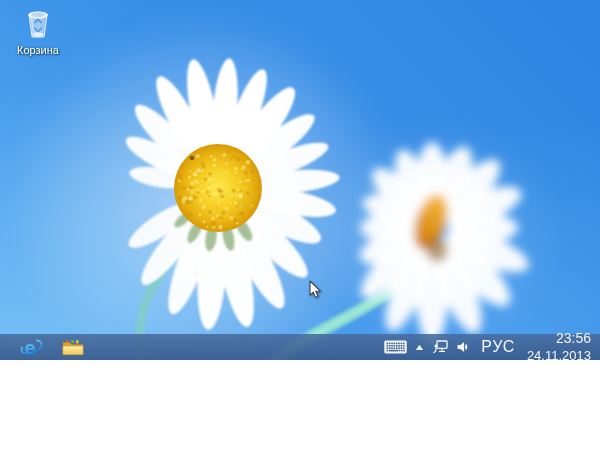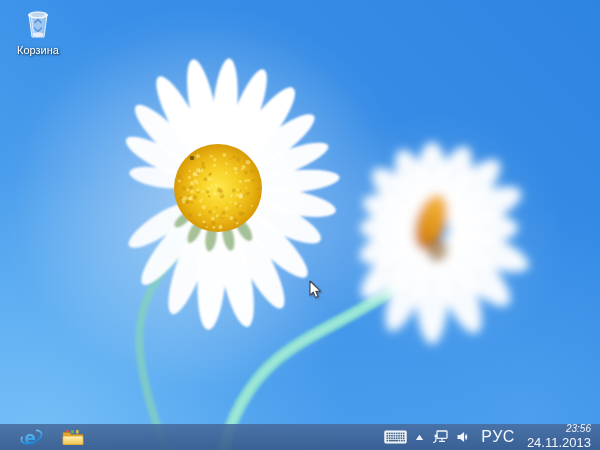--- a/index.html
+++ b/index.html
@@ -1,18 +1,18 @@
 <!DOCTYPE html>
 <html lang="ru"><head>
 <meta charset="utf-8">
 <style>
   html,body{margin:0;padding:0;}
   body{width:600px;height:450px;overflow:hidden;font-family:"Liberation Sans","DejaVu Sans",sans-serif;}
   .desktop{
-    position:relative;width:600px;height:450px;overflow:hidden;
+    position:relative;width:600px;height:360px;overflow:hidden;
     background:
       radial-gradient(300px 280px at 205px 200px, rgba(255,255,255,.28), rgba(255,255,255,0) 70%),
       radial-gradient(480px 420px at 8% 96%, rgba(155,218,255,.45), rgba(155,218,255,0) 62%),
       radial-gradient(420px 320px at 88% 92%, rgba(120,195,252,.30), rgba(120,195,252,0) 65%),
       linear-gradient(225deg,#2e84e1 0%,#3a90e8 50%,#58abf1 100%);
   }
   .wallpaper{position:absolute;left:0;top:0;z-index:0;}
   
   .desk-icon{position:absolute;left:6px;top:6px;width:64px;z-index:2;text-align:center;cursor:default;}
   .desk-icon .glyph{display:block;margin:0 auto;}
@@ -27,21 +27,21 @@
     position:absolute;left:0;right:0;bottom:0;height:26px;z-index:5;
     background:linear-gradient(180deg,rgba(72,108,158,.88),rgba(56,90,140,.90));
     display:flex;align-items:center;
   }
   .tb-left{display:flex;align-items:center;padding-left:18px;gap:16px;height:100%;}
   .tb-btn{width:26px;height:26px;display:flex;align-items:center;justify-content:center;background:transparent;border:0;padding:0;}
   .tray{margin-left:auto;display:flex;align-items:center;gap:6px;padding-right:9px;height:100%;}
   .tray-btn{display:flex;align-items:center;justify-content:center;background:transparent;border:0;padding:0 1px;height:100%;}
   .lang{font-size:16px;color:#f3f7fc;letter-spacing:.5px;padding:0 3px;}
   .clock{display:flex;flex-direction:column;align-items:flex-end;justify-content:center;color:#f3f7fc;line-height:1.3;padding-left:3px;}
-  .clock .t{font-size:10px;font-style:italic;}
+  .clock .t{font-size:14px;}
   .clock .d{font-size:13px;}
 </style>
 </head>
 <body>
 
 <div class="desktop">
 
   <svg class="wallpaper" id="wallpaper-svg" width="600" height="450" viewBox="0 0 600 450" aria-hidden="true">
     <defs>
       <filter id="soft" x="-30%" y="-30%" width="160%" height="160%">

